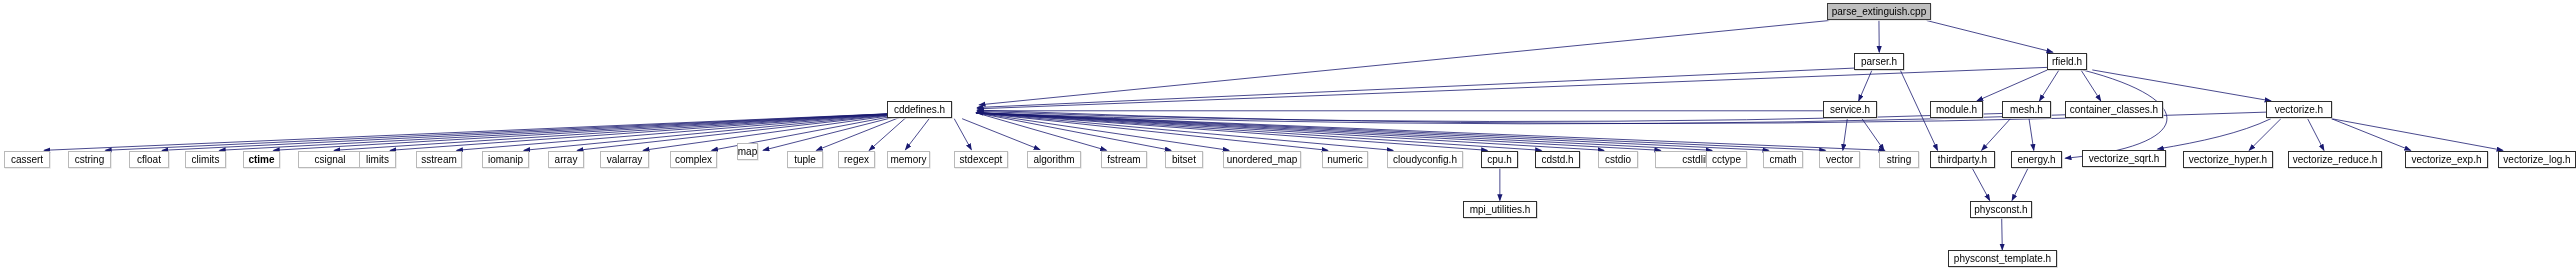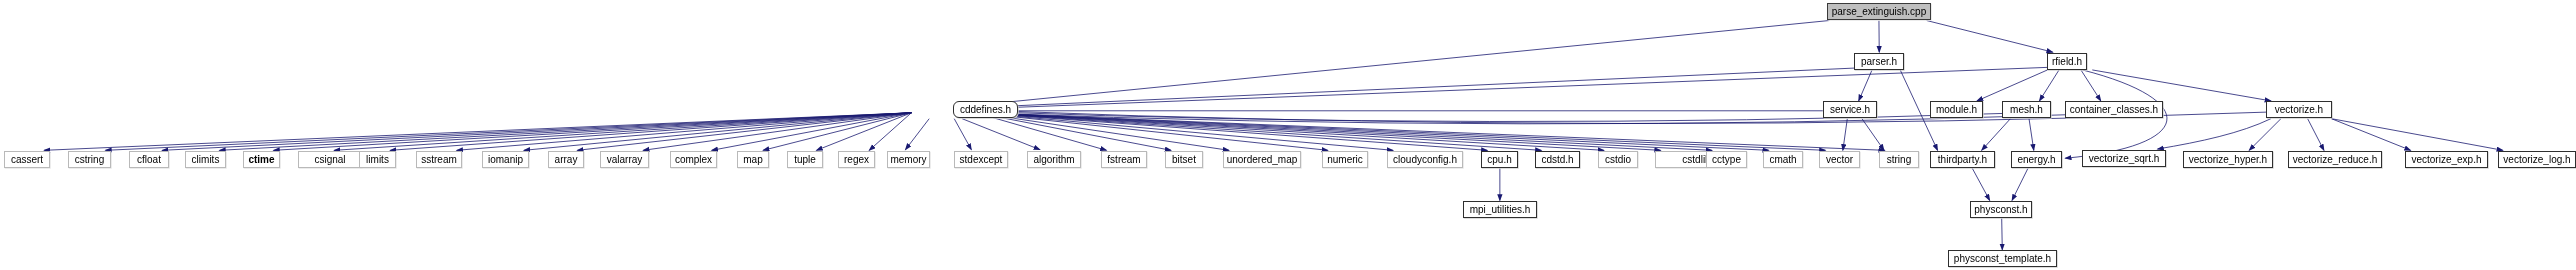--- a/index.html
+++ b/index.html
@@ -88,34 +88,34 @@
   </svg>
   <div id="nodes">
       <div class="node root" style="left: 1827px; top: 3.3px; width: 104px;">parse_extinguish.cpp</div>
       <div class="node linked" style="left: 1854px; top: 53px; width: 50px;">parser.h</div>
       <div class="node linked" style="left: 2047px; top: 53px; width: 40px;">rfield.h</div>
       <div class="node linked" style="left: 1823px; top: 101px; width: 54px;">service.h</div>
       <div class="node linked" style="left: 1930px; top: 101px; width: 53px;">module.h</div>
       <div class="node linked" style="left: 2002px; top: 101px; width: 49px;">mesh.h</div>
       <div class="node linked" style="left: 2065px; top: 101px; width: 98px;">container_classes.h</div>
       <div class="node linked" style="left: 2266px; top: 101px; width: 66px;">vectorize.h</div>
-      <div class="node linked" style="left: 953px; top: 101px; width: 65px; border-radius: 6px;">cddefines.h</div>
+      <div class="node linked" style="left: 887px; top: 101px; width: 65px;">cddefines.h</div>
       <div class="node plain" style="left: 4px; top: 151px; width: 46px;">cassert</div>
       <div class="node plain" style="left: 68px; top: 151px; width: 43px;">cstring</div>
       <div class="node plain" style="left: 129px; top: 151px; width: 40px;">cfloat</div>
       <div class="node plain" style="left: 185px; top: 151px; width: 41px;">climits</div>
       <div class="node plain" style="left: 243px; top: 151px; width: 37px; font-weight: bold;">ctime</div>
       <div class="node plain" style="left: 298px; top: 151px; width: 64px;">csignal</div>
       <div class="node plain" style="left: 359px; top: 151px; width: 37px;">limits</div>
       <div class="node plain" style="left: 416px; top: 151px; width: 46px;">sstream</div>
       <div class="node plain" style="left: 482px; top: 151px; width: 47px;">iomanip</div>
       <div class="node plain" style="left: 548px; top: 151px; width: 36px;">array</div>
       <div class="node plain" style="left: 600px; top: 151px; width: 49px;">valarray</div>
       <div class="node plain" style="left: 670px; top: 151px; width: 47px;">complex</div>
-      <div class="node plain" style="left: 737px; top: 151px; width: 32px;">map</div>
+      <div class="node plain" style="left: 737px; top: 143px; width: 21px;">map</div>
       <div class="node plain" style="left: 787px; top: 151px; width: 36px;">tuple</div>
       <div class="node plain" style="left: 838px; top: 151px; width: 37px;">regex</div>
       <div class="node plain" style="left: 887px; top: 151px; width: 43px;">memory</div>
       <div class="node plain" style="left: 954px; top: 151px; width: 54px;">stdexcept</div>
       <div class="node plain" style="left: 1027px; top: 151px; width: 54px;">algorithm</div>
       <div class="node plain" style="left: 1101px; top: 151px; width: 46px;">fstream</div>
       <div class="node plain" style="left: 1165px; top: 151px; width: 38px;">bitset</div>
       <div class="node plain" style="left: 1223px; top: 151px; width: 78px;">unordered_map</div>
       <div class="node plain" style="left: 1322px; top: 151px; width: 46px;">numeric</div>
       <div class="node plain" style="left: 1387px; top: 151px; width: 76px;">cloudyconfig.h</div>

